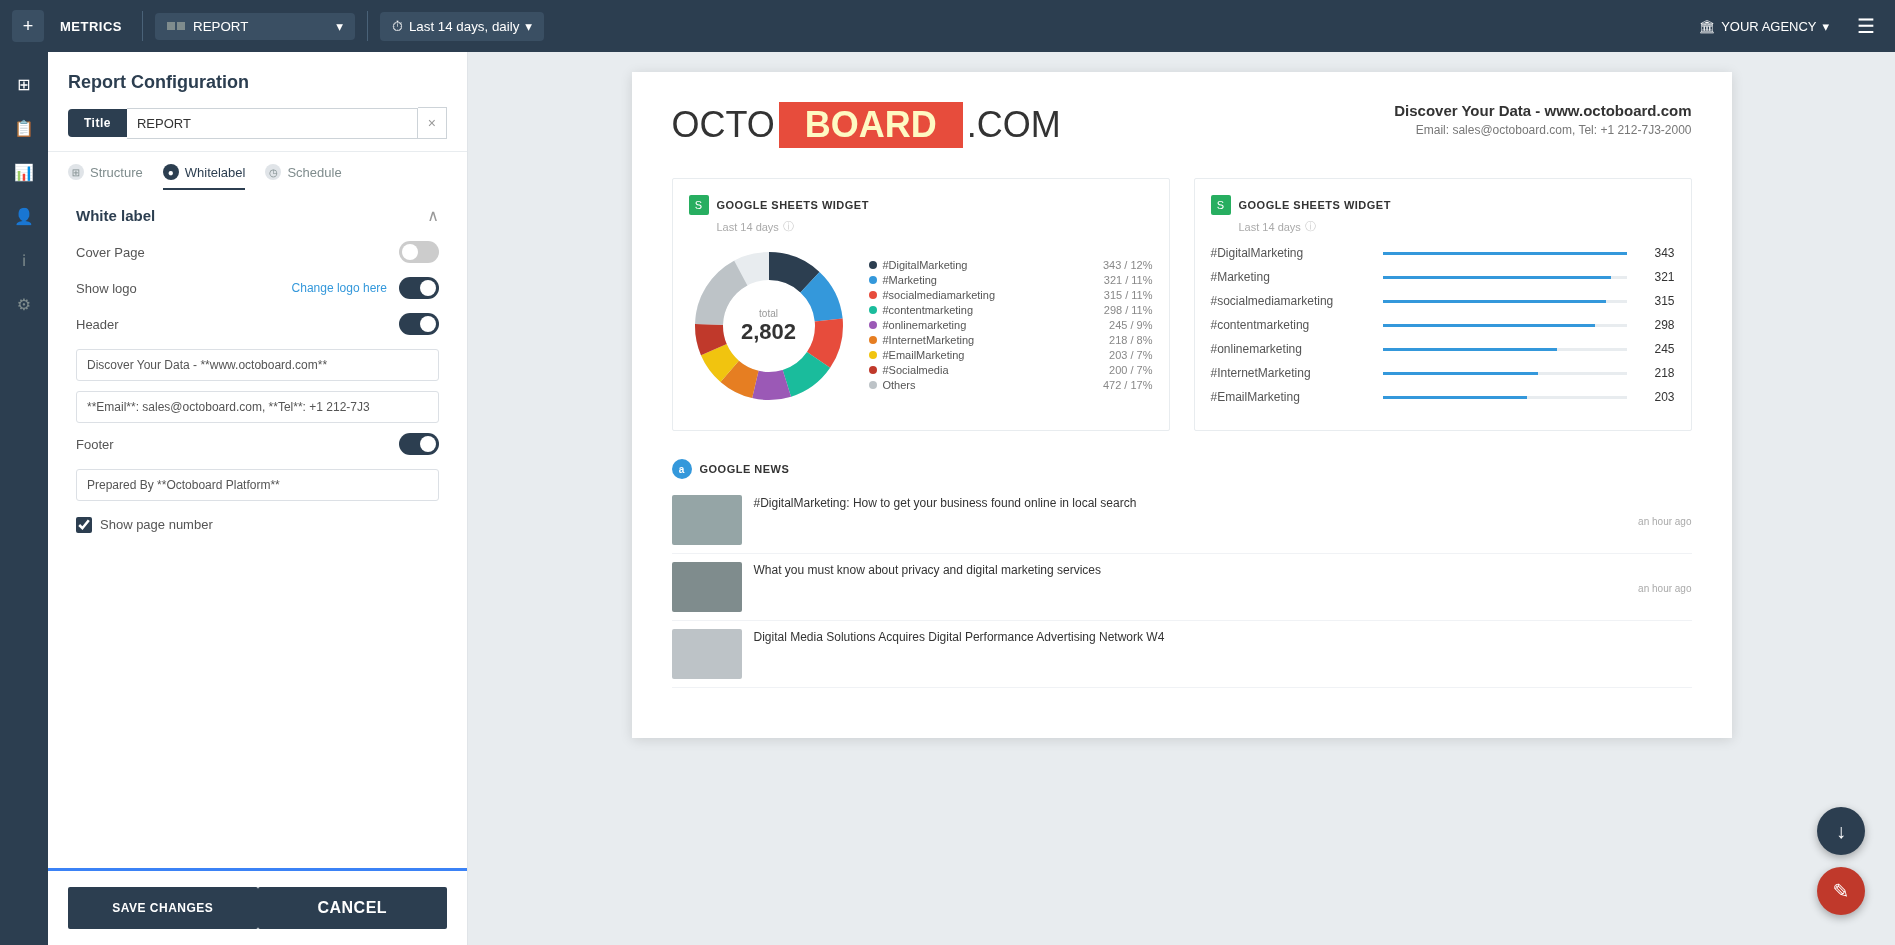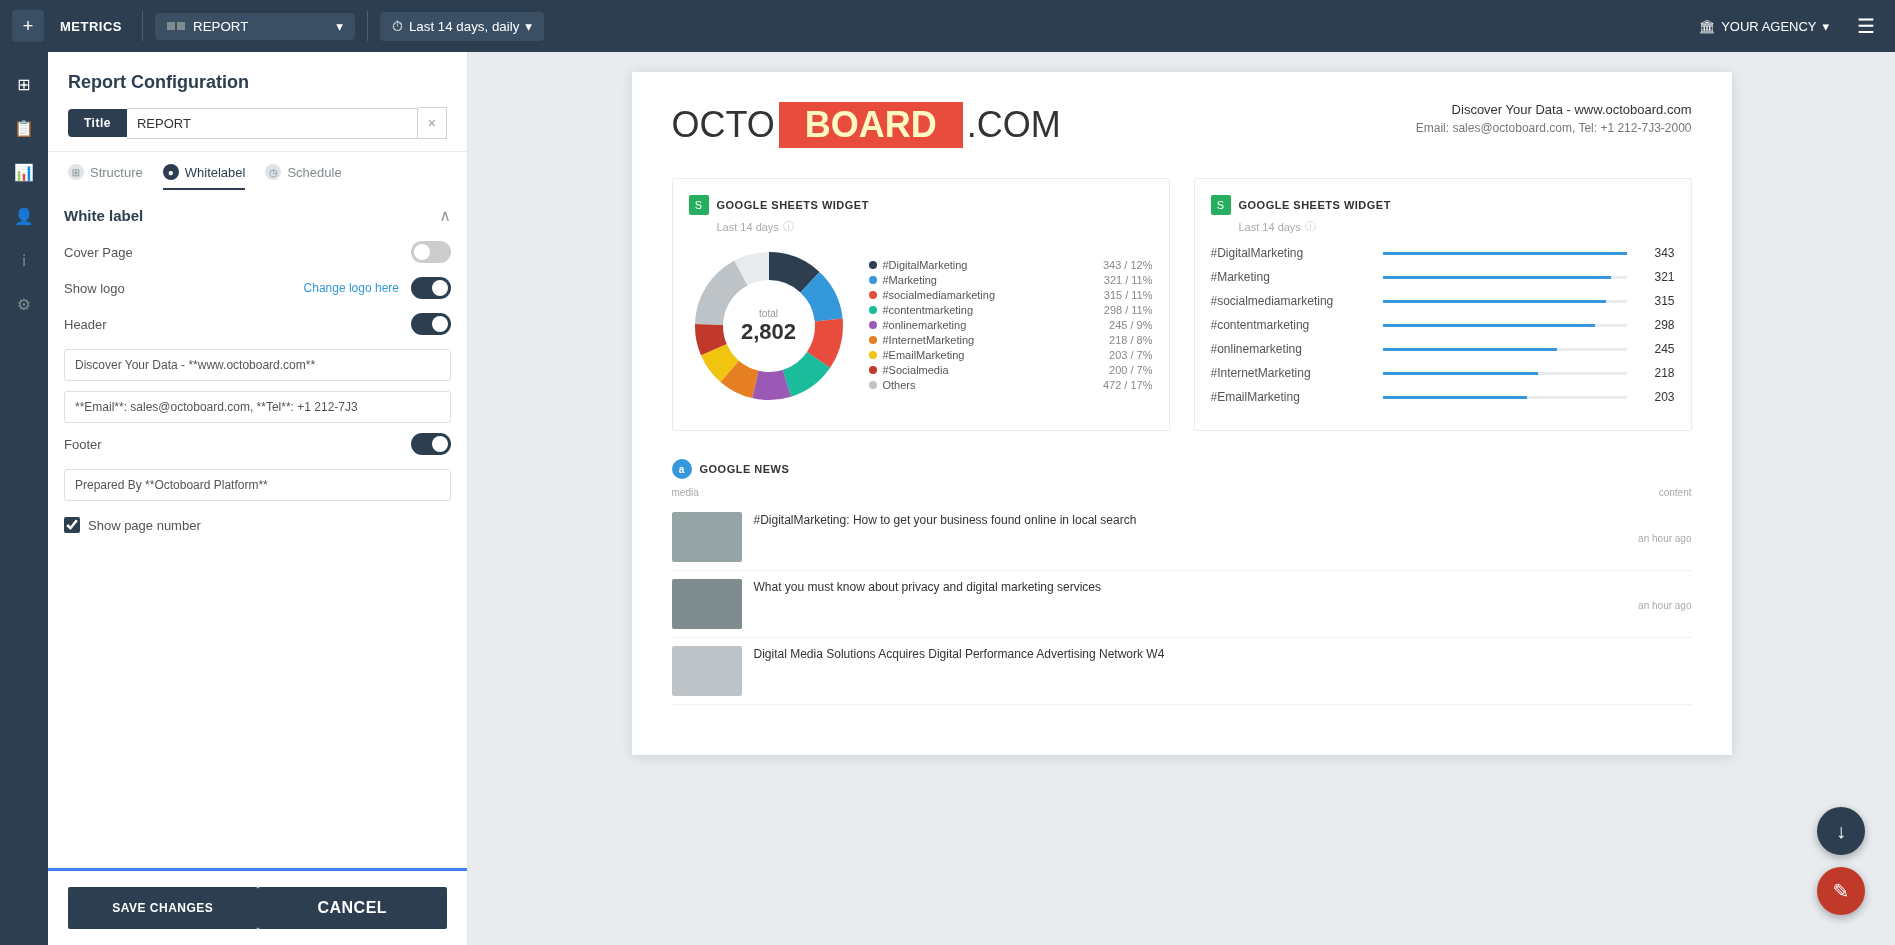--- a/index.html
+++ b/index.html
@@ -86,21 +86,21 @@
     }
     .config-tab {
       display: flex; align-items: center; gap: 6px; padding-bottom: 8px;
       cursor: pointer; color: #7f8c8d; font-size: 13px; border-bottom: 2px solid transparent;
     }
     .config-tab.active { color: #2c3e50; border-bottom: 2px solid #2c3e50; font-weight: 500; }
     .config-tab-icon { width: 16px; height: 16px; border-radius: 50%; display: flex; align-items: center; justify-content: center; font-size: 10px; }
 
     
     .config-body {
-      flex: 1; overflow-y: auto; padding: 16px 16px;
+      flex: 1; overflow-y: auto; padding: 16px 28px;
     }
 
     
     .section-header {
       display: flex; align-items: center; justify-content: space-between;
       margin-bottom: 16px;
     }
     .section-title {
       font-size: 15px; font-weight: 600; color: #2c3e50;
     }
@@ -127,21 +127,21 @@
     .change-logo-link { color: #3498db; cursor: pointer; font-size: 12px; }
 
     
     .config-input {
       width: 100%; border: 1px solid #dce0e5; border-radius: 3px; padding: 8px 10px;
       font-size: 12px; color: #555; margin-bottom: 10px; outline: none;
     }
 
     
     .checkbox-row {
-      display: flex; align-items: center; gap: 8px; margin-top: 6px;
+      display: flex; align-items: flex-start; gap: 8px; margin-top: 6px;
     }
     .checkbox-row input[type="checkbox"] { width: 16px; height: 16px; cursor: pointer; accent-color: #2c3e50; }
     .checkbox-label { color: #555; font-size: 13px; }
 
     
     .config-footer {
       padding: 16px 20px; border-top: 3px solid #3b82f6; display: flex; gap: 0;
     }
     .btn-save {
       background: #2c3e50; color: white; border: none; padding: 12px 24px;
@@ -170,21 +170,21 @@
     .report-logo {
       display: flex; align-items: center; font-size: 36px; font-weight: 300; color: #333;
     }
     .logo-board {
       background: #e74c3c; color: #fef9c3; padding: 2px 26px; margin: 0 4px; font-weight: 700;
     }
     .report-contact {
       text-align: right;
     }
     .report-contact-title {
-      font-size: 13px; font-weight: 400; color: #333; margin-bottom: 4px;
+      font-size: 15px; font-weight: 700; color: #333; margin-bottom: 4px;
     }
     .report-contact-detail {
       font-size: 12px; color: #777;
     }
 
     
     .widgets-row {
       display: flex; gap: 24px; margin-bottom: 28px;
     }
     .widget-card {
@@ -585,24 +585,20 @@
     </div>
             </div>
         </div>
       </div>
 
       <div class="news-widget">
         <div class="news-header">
           <div class="news-icon">a</div>
           <span class="news-title">GOOGLE NEWS</span>
         </div>
-        <div class="news-cols">
-          <span>media</span>
-          <span>content</span>
-        </div>
         <div id="news-items-container">
             <div class="news-item">
       <div class="news-thumb" style="background:#95a5a6;"></div>
       <div class="news-item-content">
         <div class="news-item-title">#DigitalMarketing: How to get your business found online in local search</div>
         <div class="news-item-time">an hour ago</div>
       </div>
     </div>
             <div class="news-item">
       <div class="news-thumb" style="background:#7f8c8d;"></div>

